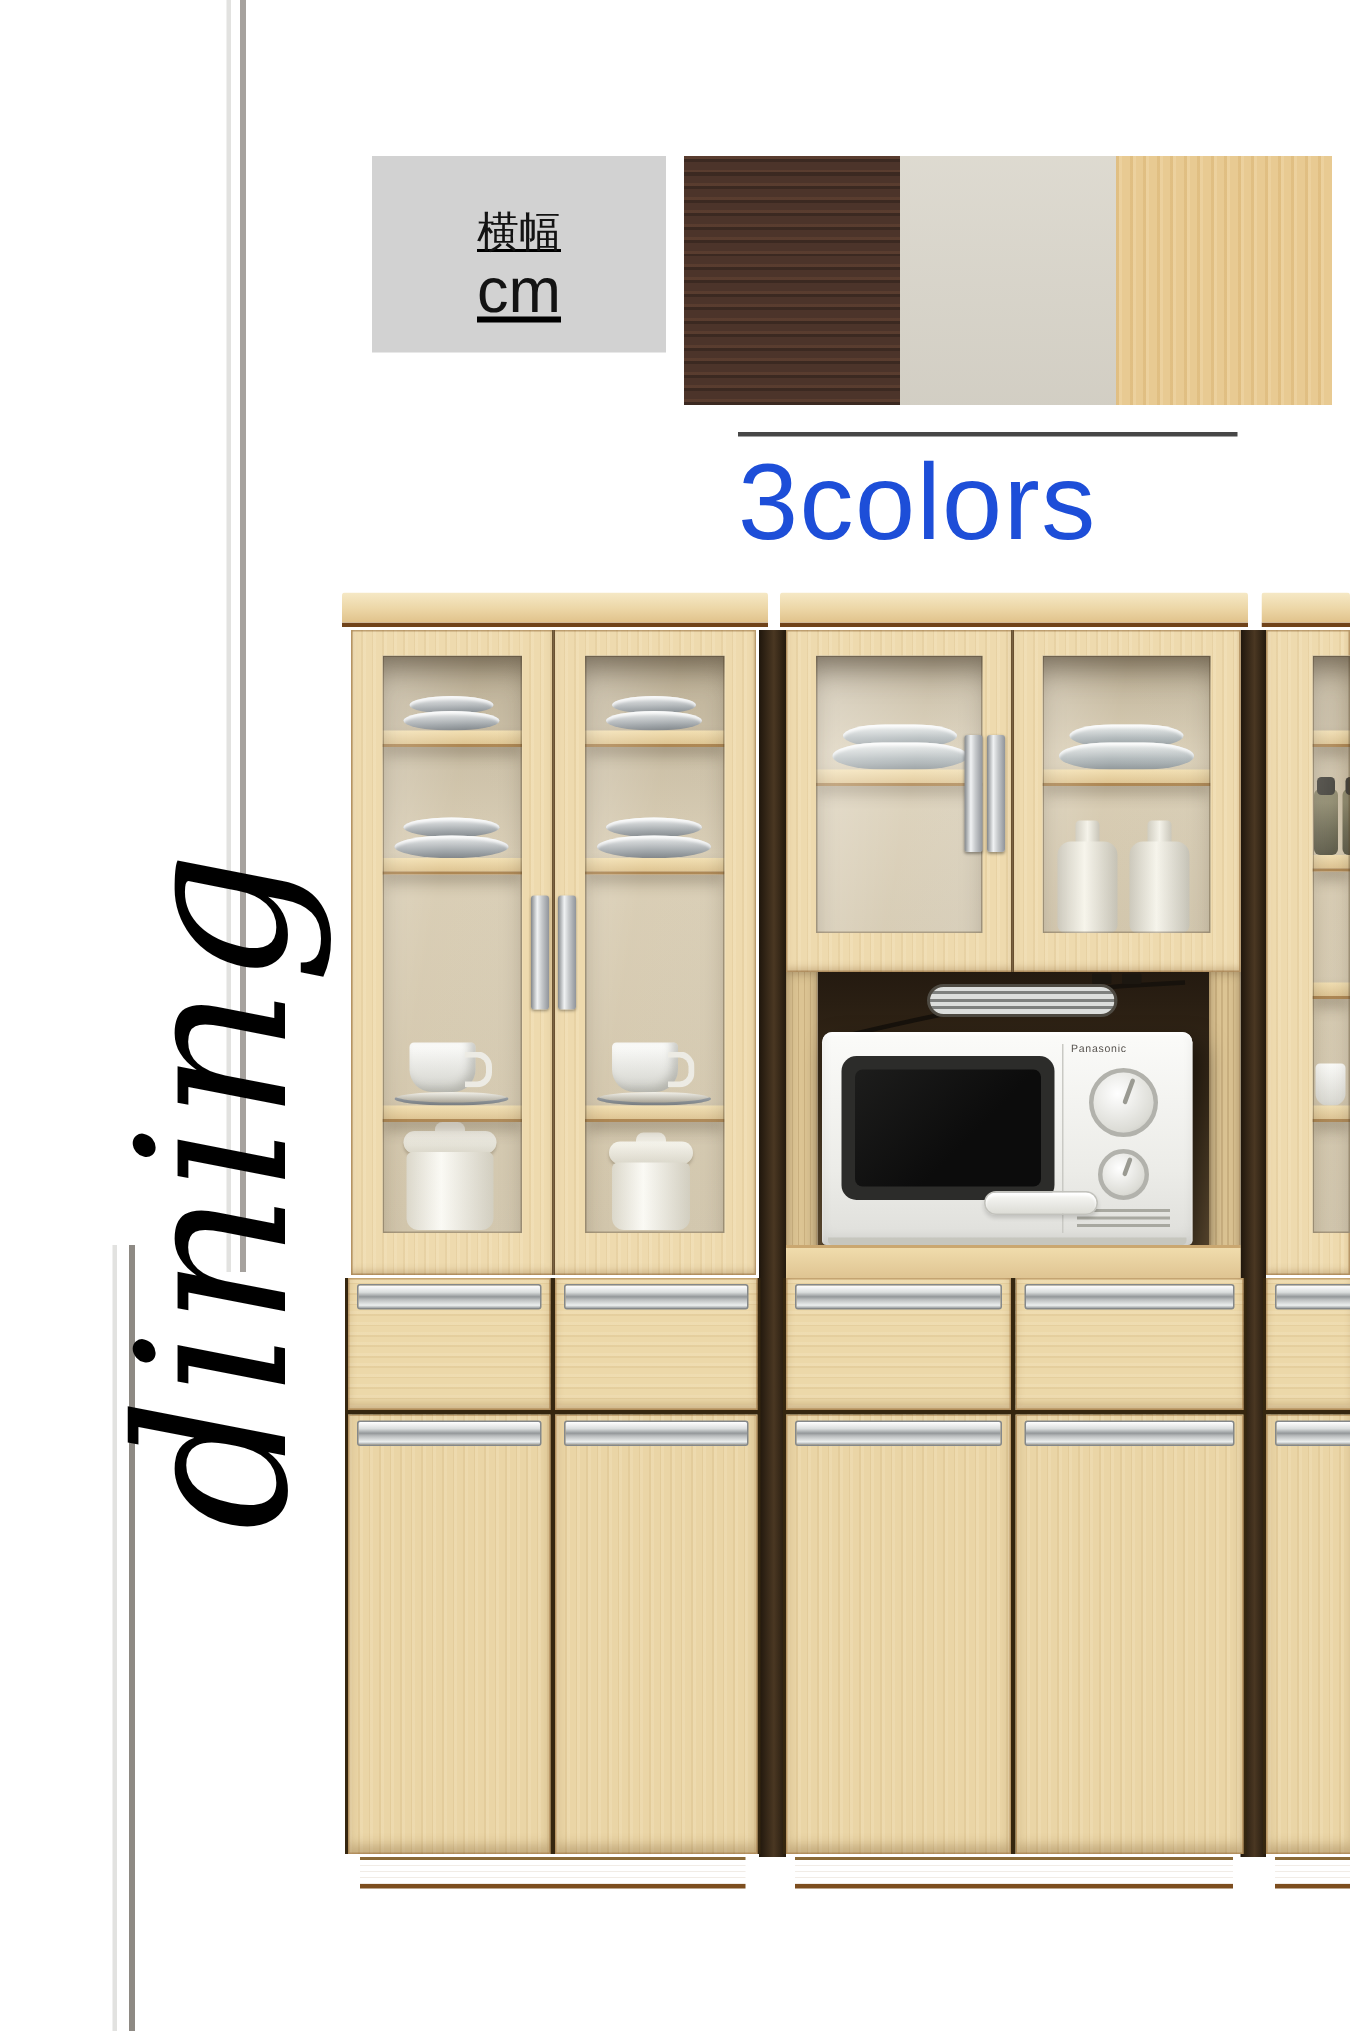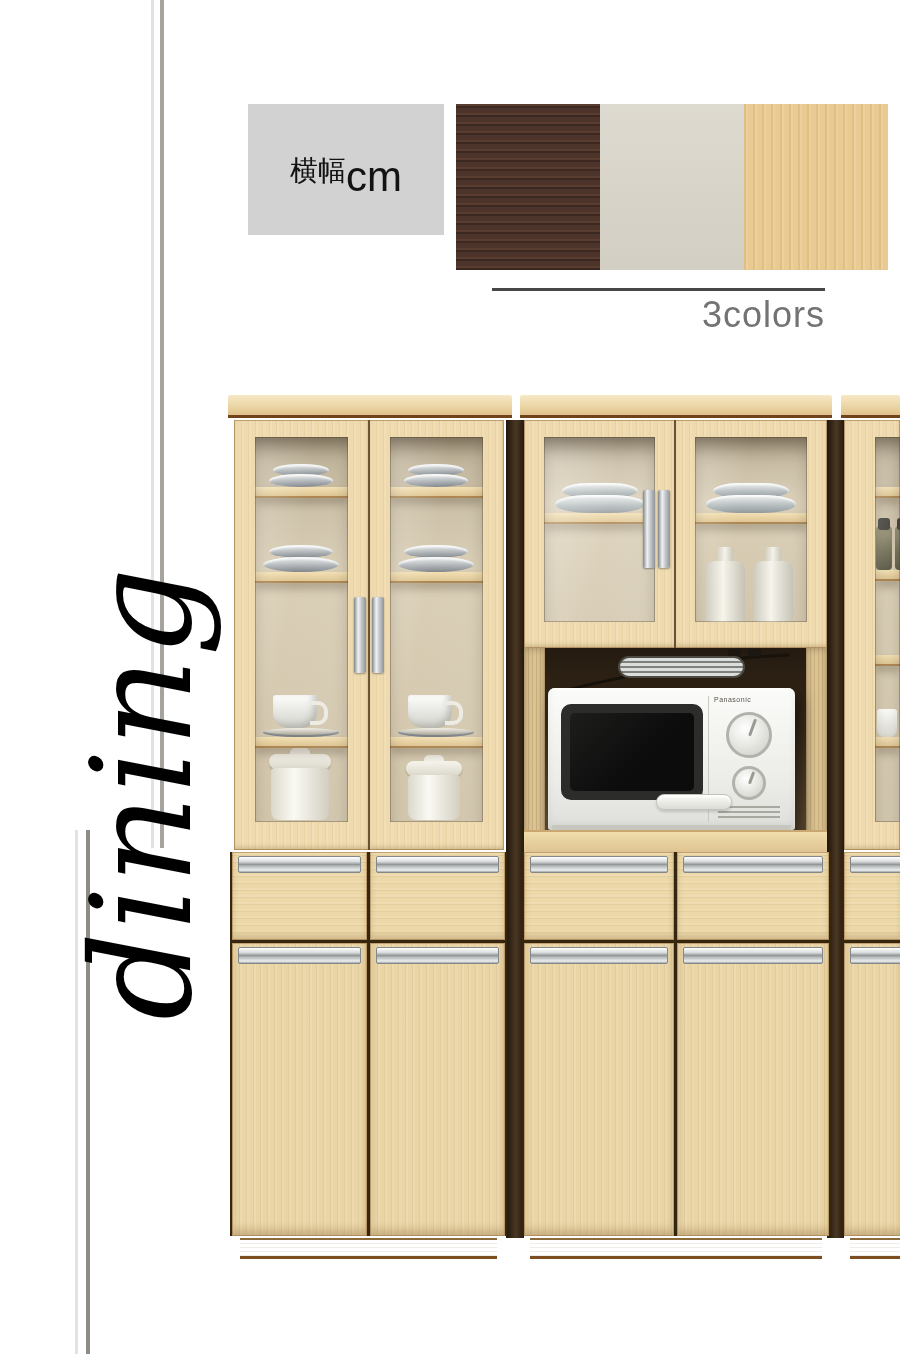--- a/index.html
+++ b/index.html
@@ -14,33 +14,33 @@
   .dining{position:absolute;left:-138px;top:668px;width:560px;height:250px;
     display:flex;align-items:center;justify-content:center;
     transform:rotate(-90deg);
     font-family:"DejaVu Serif", serif;font-style:italic;font-size:138px;
     color:#000;letter-spacing:2px;white-space:nowrap;}
 
   
   .badge{position:absolute;left:248px;top:104px;width:196px;height:131px;background:#d2d2d2;
     display:flex;align-items:center;justify-content:center;gap:7px;}
   .badge .val{font-size:100px;line-height:1;color:#131313;margin-top:-4px;letter-spacing:-3px;}
-  .badge .col{display:flex;flex-direction:row;margin-top:16px;}
+  .badge .col{display:flex;flex-direction:column;margin-top:16px;text-decoration:underline;}
   .badge .jp{font-size:28px;color:#131313;line-height:1.15;}
   .badge .unit{font-size:42px;color:#131313;line-height:1.05;}
 
   
   .swatches{position:absolute;left:456px;top:104px;display:flex;}
   .sw{width:144px;height:166px;}
   .sw.dark{background-image:repeating-linear-gradient(0deg,rgba(0,0,0,.22) 0 2px,rgba(150,100,70,.18) 2px 4px,transparent 4px 9px);}
   .sw.white{background-image:linear-gradient(180deg,rgba(255,255,255,.12),rgba(0,0,0,.03));}
   .sw.natural{background-image:repeating-linear-gradient(90deg,rgba(190,140,60,.18) 0 2px,rgba(255,240,210,.18) 2px 4px,transparent 4px 9px);}
   .sw-underline{position:absolute;left:492px;top:288px;width:333px;height:3px;background:#474747;}
-  .colors-label{position:absolute;left:492px;top:294px;width:333px;text-align:right;
-    font-size:36px;color:#737373;letter-spacing:1px;}
+  .colors-label{position:absolute;left:492px;top:294px;width:333px;text-align:left;
+    font-size:72px;color:#1d4ed8;letter-spacing:1px;}
 
   
   .photo{position:absolute;left:225px;top:393px;width:675px;height:870px;overflow:hidden;}
   .wv{background-color:#ead5a6;background-image:repeating-linear-gradient(90deg,rgba(165,125,60,.10) 0 1px,rgba(255,246,222,.14) 1px 3px,transparent 3px 7px);}
   .wh{background-color:#ecd8a9;background-image:repeating-linear-gradient(0deg,rgba(165,125,60,.10) 0 1px,rgba(255,246,222,.14) 1px 3px,transparent 3px 7px);}
   .cab{position:absolute;}
   .gapline{position:absolute;top:27px;height:818px;background:linear-gradient(90deg,#1f160c,#4a3722 55%,#241a0e);}
   .topboard{position:absolute;height:23px;background:linear-gradient(180deg,#f6e9c6,#ecd6a6 55%,#e0c28b);
     border-bottom:3px solid #70431a;border-radius:2px 2px 0 0;box-sizing:border-box;}
   .upperbody{position:absolute;box-shadow:inset 0 0 0 1px rgba(140,95,45,.35);}

